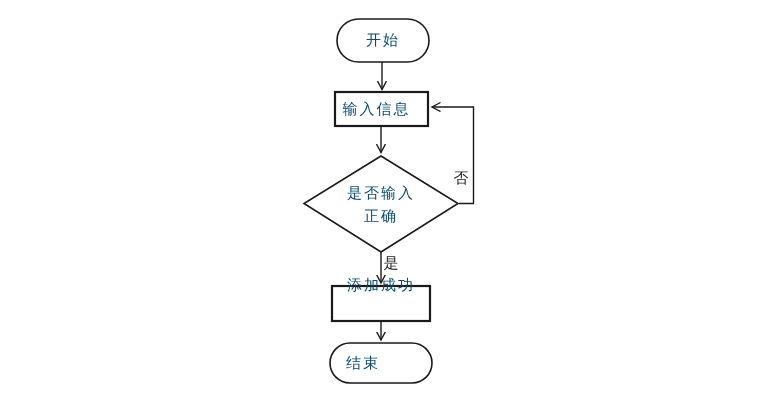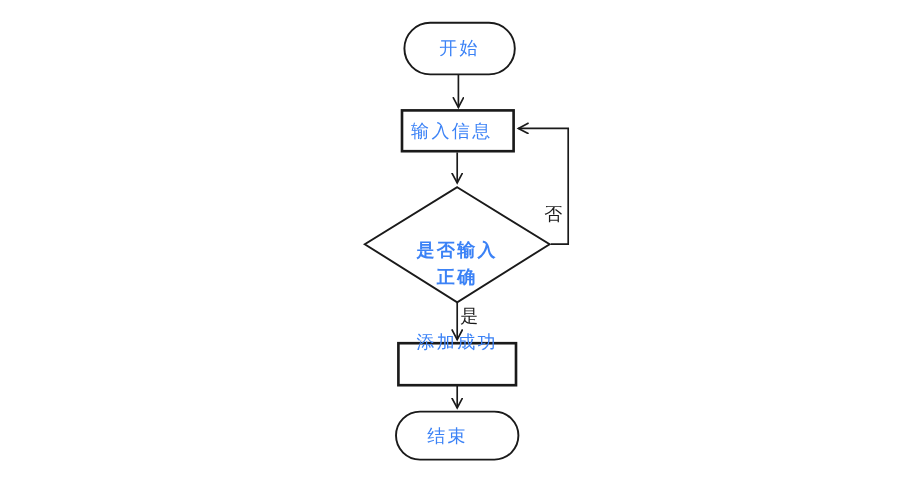--- a/index.html
+++ b/index.html
@@ -21,21 +21,21 @@
     left: 0;
     top: 0;
   }
   .node-label {
     position: absolute;
     display: flex;
     align-items: center;
     justify-content: center;
     font-size: 15px;
     letter-spacing: 2px;
-    color: #3b82f6;
+    color: #0c4a6e;
     white-space: nowrap;
     pointer-events: none;
   }
   .node-label.multiline {
     flex-direction: column;
     line-height: 23px;
   }
   .edge-label {
     position: absolute;
     display: flex;
@@ -69,26 +69,26 @@
     <rect x="335" y="92" width="93" height="34" fill="#ffffff" stroke="#1a1a1a" stroke-width="2.2"></rect>
     <polygon points="381,156 458,203.5 381,252 304,203.5" fill="#ffffff" stroke="#1a1a1a" stroke-width="1.6"></polygon>
     <rect x="332" y="286" width="98" height="35" fill="#ffffff" stroke="#1a1a1a" stroke-width="2.2"></rect>
     <rect x="330" y="343" width="102" height="40" rx="20" ry="20" fill="#ffffff" stroke="#1a1a1a" stroke-width="1.6"></rect>
   </svg>
 
   <div class="node-label" style="left:337px; top:19px; width:92px; height:43px;">开始</div>
 
   <div class="node-label" style="left:335px; top:92px; width:83px; height:34px;border-radius:16px;">输入信息</div>
 
-  <div class="node-label multiline" style="left:304px; top:172px; width:154px; height:96px;font-weight:bold;">
+  <div class="node-label multiline" style="left:304px; top:156px; width:154px; height:96px;">
     <span>是否输入</span>
     <span>正确</span>
   </div>
 
   <div class="node-label" style="left:332px; top:268px; width:98px; height:35px;">添加成功</div>
 
-  <div class="node-label" style="left:322px; top:343px; width:102px; height:40px;">结束</div>
+  <div class="node-label" style="left:312px; top:343px; width:102px; height:40px;">结束</div>
 
   <div class="edge-label" style="left:448px; top:166px; width:26px; height:24px;">否</div>
 
   <div class="edge-label" style="left:379px; top:252px; width:24px; height:23px;">是</div>
 
 </div>
 
 </body></html>

